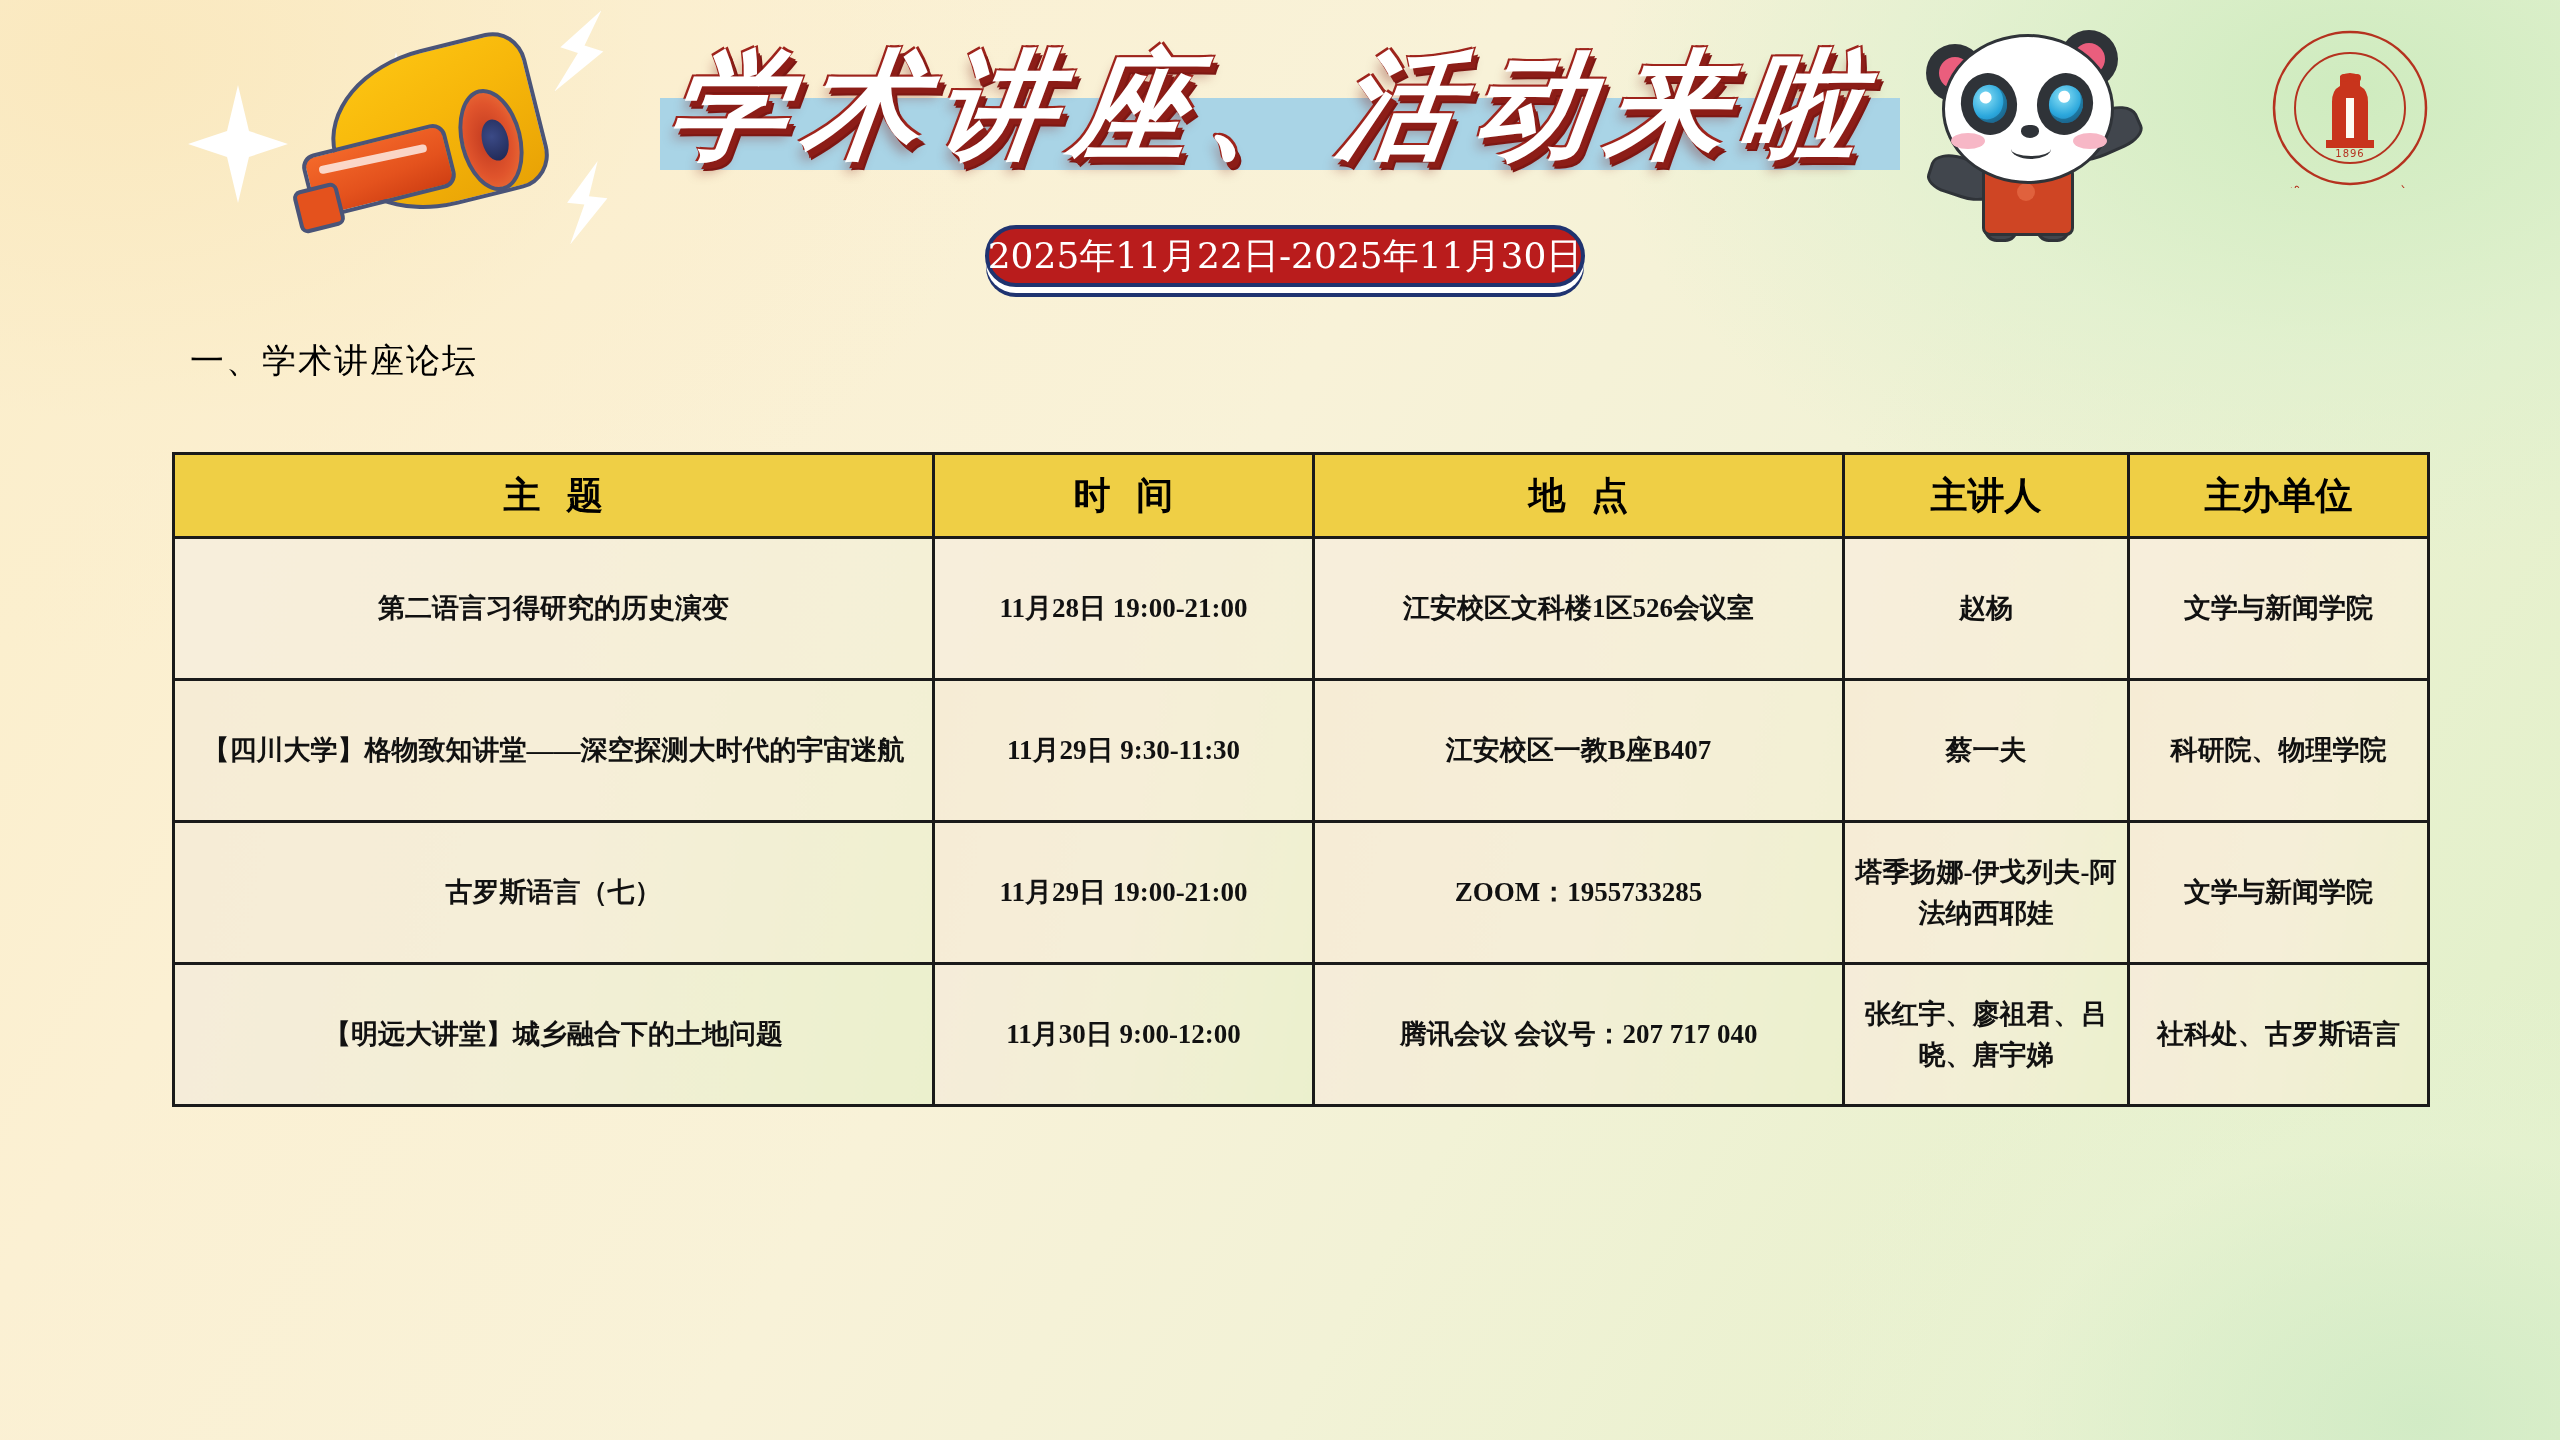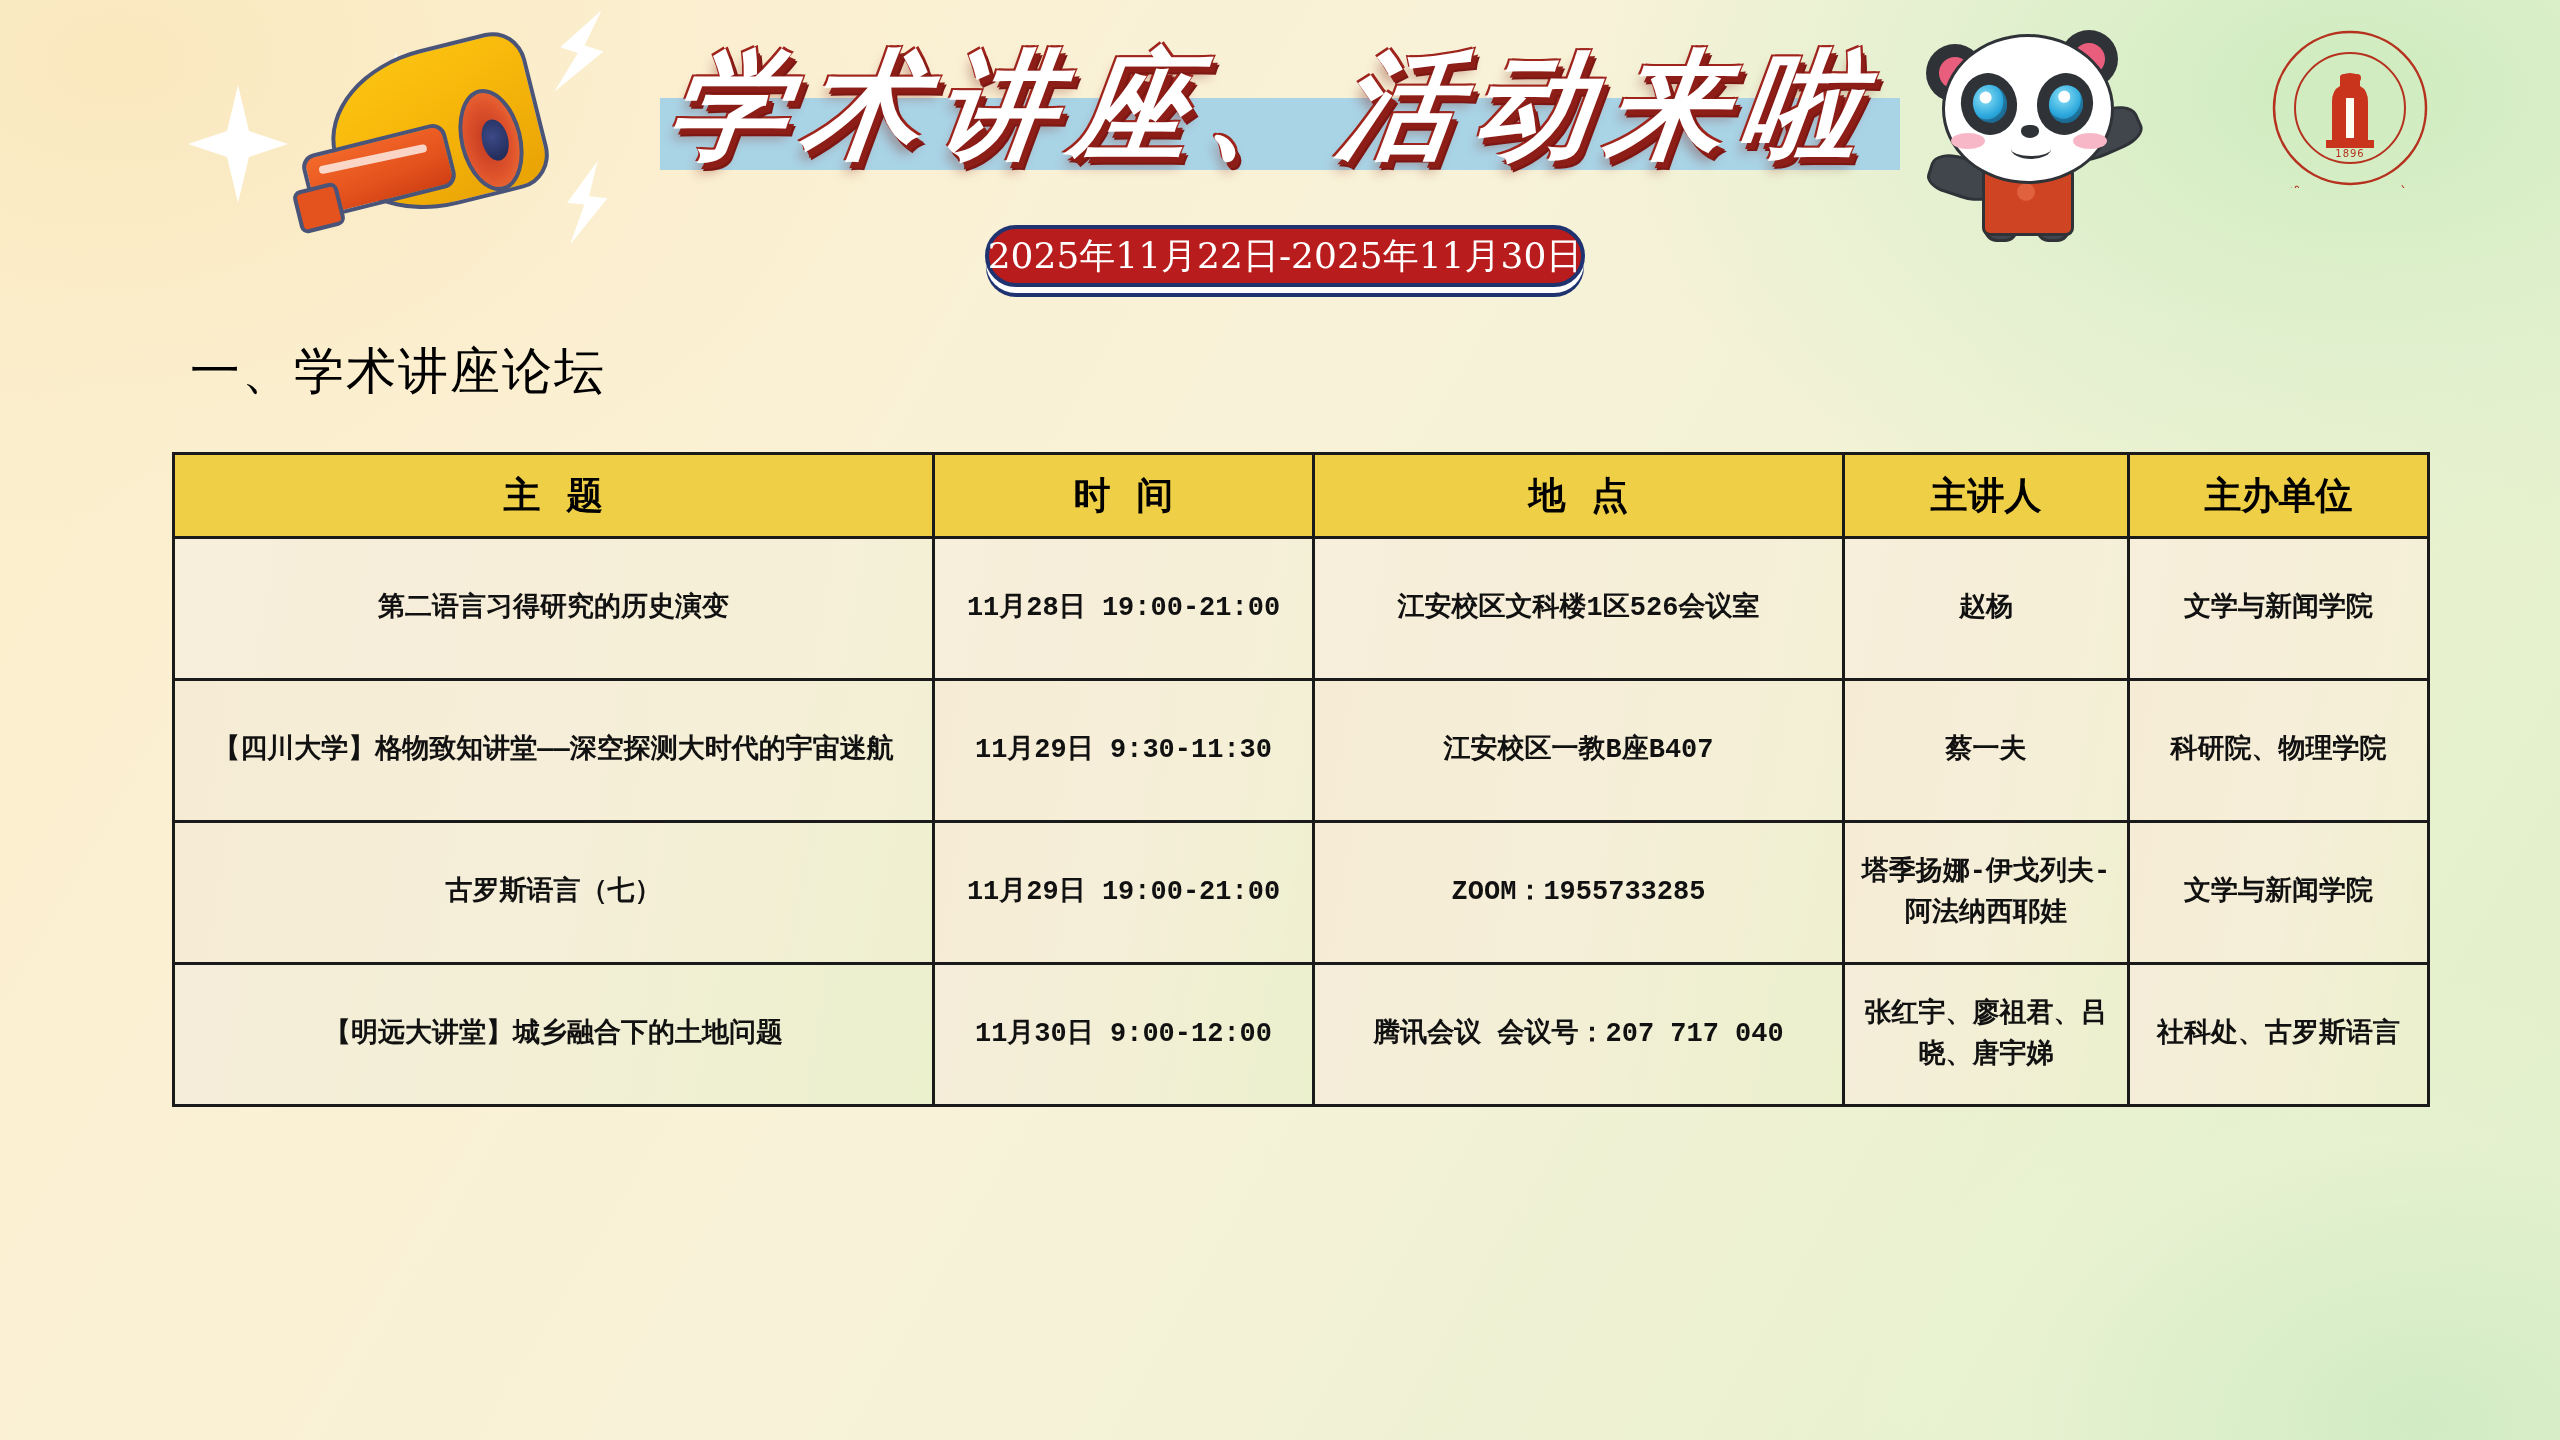--- a/index.html
+++ b/index.html
@@ -133,35 +133,35 @@
       border:3px solid #2f3338; border-radius:10px 10px 14px 14px; }
   .pd-legL{ left:64px; } .pd-legR{ left:116px; }
 
   
   .scu-logo { position:absolute; left:2270px; top:28px; width:160px; height:160px; }
 
   
   .section-heading {
     position:absolute; left:190px; top:338px;
     font-family:"DejaVu Sans", sans-serif;
-    font-size:50px; color:#000; letter-spacing:2px;
+    font-size:34px; color:#000; letter-spacing:2px;
   }
 
   
   .table-wrap { position:absolute; left:172px; top:452px; width:2492px; }
   table { border-collapse:collapse; width:2255px; table-layout:fixed; }
   thead th {
     background:#efcf45; border:3px solid #1a1a1a;
     font-family:"DejaVu Sans", sans-serif;
     font-size:37px; font-weight:700; color:#000;
     height:84px; text-align:center; white-space:pre;
   }
   tbody td {
     border:3px solid #1a1a1a;
-    font-family:Liberation Mono, monospace;
+    font-family:Liberation Serif, serif;
     font-size:27px; font-weight:700; color:#111;
     text-align:center; vertical-align:middle;
     padding:14px 10px; line-height:1.5;
   }
   tbody tr:nth-child(1) td { height:142px; background:linear-gradient(100deg,#f7eedb 0%, #f6eed9 45%, #f4f0d6 100%); }
   tbody tr:nth-child(2) td { height:142px; background:linear-gradient(100deg,#f6ecd5 0%, #f6eed8 50%, #f2f0d4 100%); }
   tbody tr:nth-child(3) td { height:142px; background:linear-gradient(100deg,#f6ecd6 0%, #f5eed8 50%, #eff0d0 100%); }
   tbody tr:nth-child(4) td { height:142px; background:linear-gradient(100deg,#f5ecd9 0%, #f2efd5 50%, #ebf0cd 100%); }
   tbody tr:nth-child(5) td { height:142px; background:linear-gradient(100deg,#f6e9d2 0%, #f2eed3 50%, #e9efcb 100%); }
   .col-topic { width:760px; }

